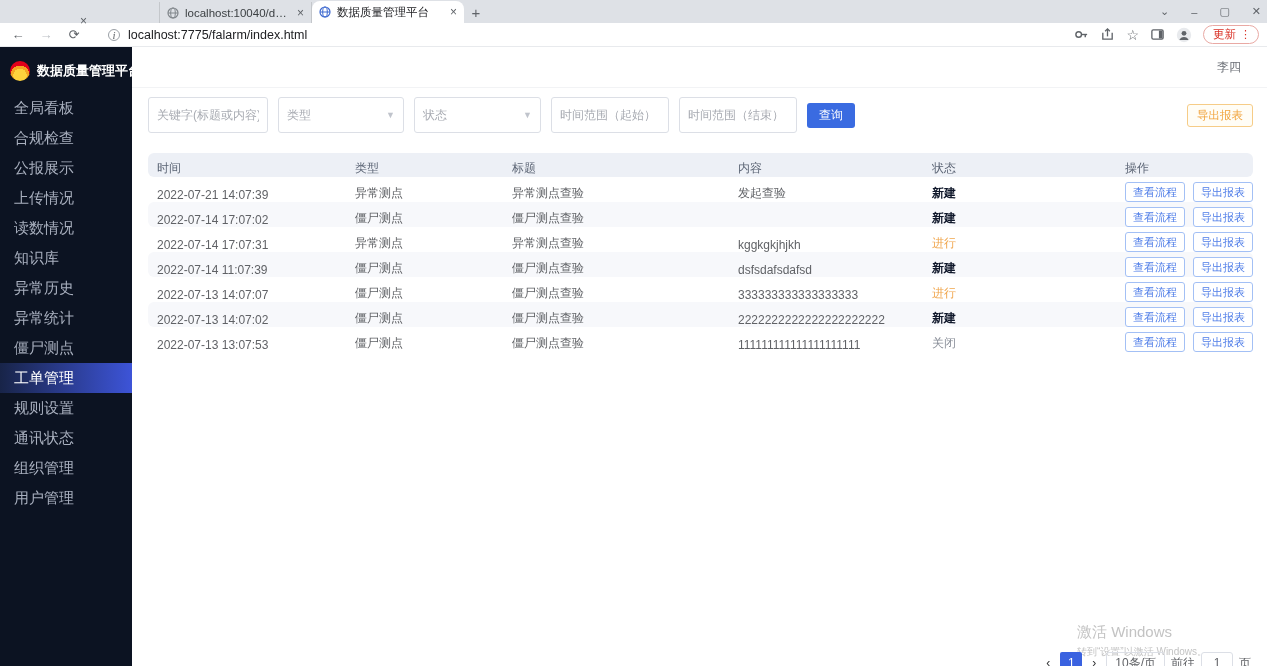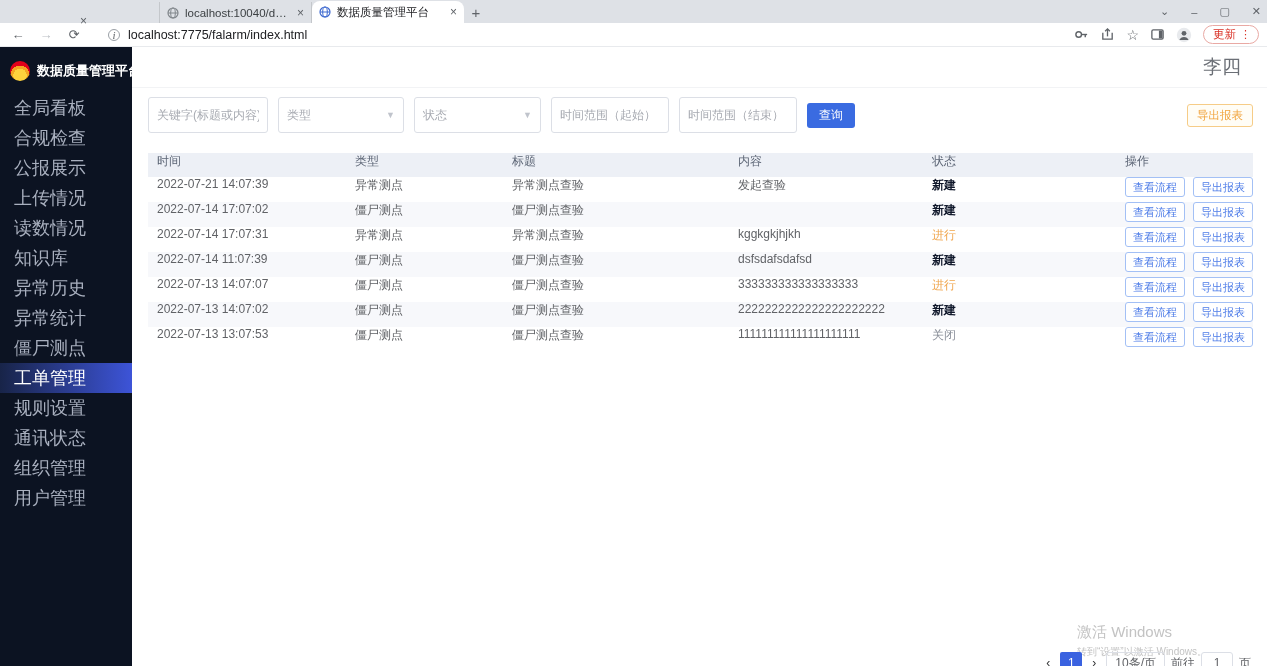--- a/index.html
+++ b/index.html
@@ -35,47 +35,47 @@
     border-radius:11px; padding:1px 7px 1px 9px; color:#d93025; font-size:11.5px; }
   .update-pill .dots { letter-spacing:0; font-size:11px; color:#d93025; }
 
   
   .app { display:flex; height:619px; }
   .sidebar { width:132px; background:#0c1322; color:#a9b0bf; flex-shrink:0; }
   .logo-row { display:flex; align-items:center; gap:7px; padding:14px 0 12px 10px; }
   .logo-dot { width:20px; height:20px; border-radius:50%; flex-shrink:0;
     background:radial-gradient(circle at 50% 72%, #ffd23d 0 38%, #f5a623 38% 55%, #e2001a 55% 100%); }
   .logo-title { color:#fff; font-size:13px; font-weight:bold; white-space:nowrap; }
-  .menu-item { height:30px; line-height:30px; padding-left:14px; font-size:18px;
+  .menu-item { height:30px; line-height:30px; padding-left:14px; font-size:15px;
     cursor:pointer; white-space:nowrap; }
   .menu-item.active { background:linear-gradient(90deg,#182448 0%,#3d54d8 100%); color:#fff; }
 
   .main { flex:1; position:relative; background:#fff; }
   .topbar { height:41px; display:flex; align-items:center; justify-content:flex-end;
     padding-right:28px; border-bottom:1px solid #f2f3f5; }
-  .user-name { font-size:19px; color:#6b6f76; }
+  .user-name { font-size:12px; color:#6b6f76; }
 
   
   .filterbar { display:flex; align-items:center; padding:9px 16px 0 16px; gap:10px; }
   .f-input, .f-select { height:36px; border:1px solid #dcdfe6; border-radius:3px; background:#fff;
     font-size:12px; color:#606266; padding:0 8px; font-family:inherit; }
   .f-input::placeholder { color:#a8abb2; }
   .kw { width:120px; }
   .sel { width:126px; display:flex; align-items:center; justify-content:space-between; color:#a8abb2; }
   .sel-arrow { color:#c0c4cc; font-size:9px; }
   .date { width:118px; }
   .btn-search { height:25px; padding:0 12px; background:#3a6be1; color:#fff; border:none;
     border-radius:3px; font-size:12px; cursor:pointer; font-family:inherit; }
   .btn-export-top { margin-left:auto; height:23px; padding:0 9px; background:#fffdf6;
     color:#f1a33c; border:1px solid #f6cc87; border-radius:3px; font-size:11.5px; cursor:pointer;
     font-family:inherit; }
 
   
   .table { margin:20px 16px 0 16px; font-size:12px; color:#606266; }
-  .tr { display:flex; align-items:flex-start; height:25px; background:#fff; }
+  .tr { display:flex; align-items:flex-end; height:25px; background:#fff;border-radius:6px; }
   .tr.head { background:#edf0f6; color:#5c6575; height:24px; }
   .tr.stripe { background:#f7f8fb; }
   .td { padding-left:9px; white-space:nowrap; overflow:hidden; }
   .col-time{width:198px;} .col-type{width:157px;} .col-title{width:226px;}
   .col-content{width:194px;} .col-status{width:193px;} .col-ops{flex:1; display:flex; gap:8px;}
   .st-new { color:#0f172a; font-weight:bold; }
   .st-progress { color:#f0a64d;margin-top:24px; }
   .st-closed { color:#8a8f99; }
   .btn-op { height:20px; padding:0 7px; background:#fff; border:1px solid #a3c0f5; color:#4d7ce8;
     border-radius:3px; font-size:11px; cursor:pointer; font-family:inherit; }

